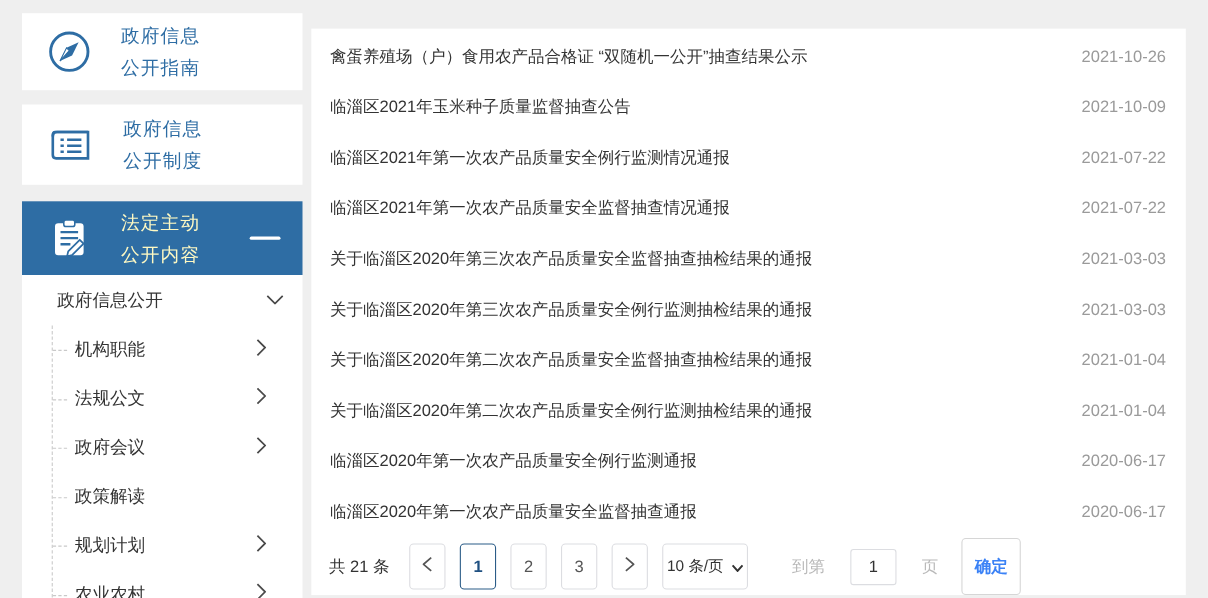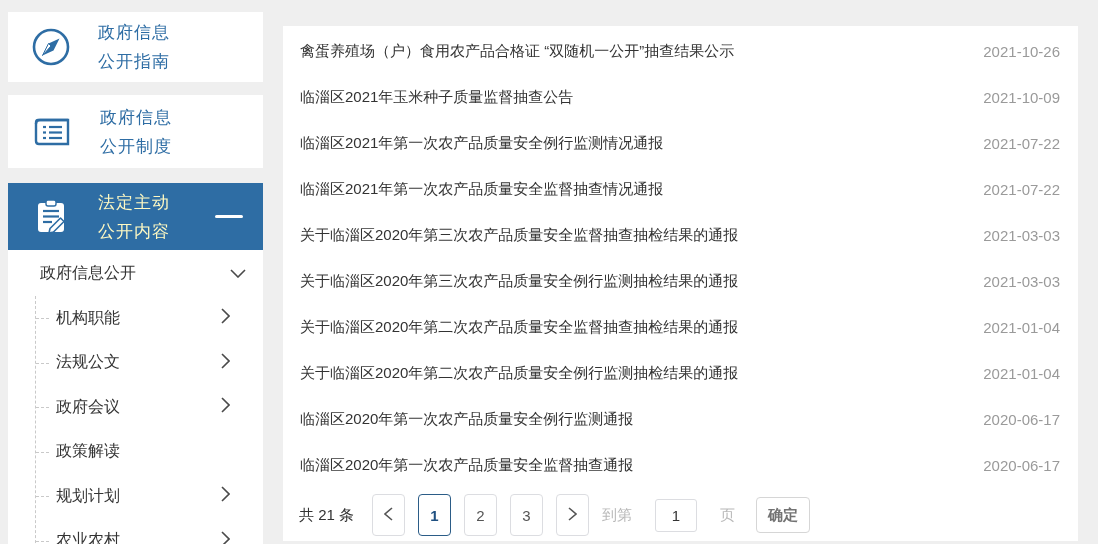--- a/index.html
+++ b/index.html
@@ -1,20 +1,20 @@
 <!DOCTYPE html>
 <html><head>
 <meta charset="utf-8">
 <style>
   html,body{margin:0;padding:0;}
   body{font-family:"Liberation Sans","DejaVu Sans",sans-serif;background:#efefef;}
   .stage{position:relative;width:1098px;height:544px;background:#efefef;overflow:hidden;}
 
   
-  .sidebar{position:absolute;left:8px;top:12px;width:255px;}
+  .sidebar{position:absolute;left:20px;top:12px;width:255px;}
   .side-card{display:flex;align-items:center;background:#ffffff;}
   .side-card .card-icon{margin-left:22px;flex-shrink:0;display:flex;align-items:center;}
   .side-card .card-text{margin-left:26px;font-size:17px;line-height:29px;color:#2e6da4;letter-spacing:1px;}
   .card-guide{height:70px;margin-bottom:13px;}
   .card-system{height:73px;margin-bottom:15px;}
   .card-statutory{height:67px;background:#2e6da4;position:relative;}
   .card-statutory .card-text{color:#fef9c3;}
   .minus-bar{position:absolute;right:20px;top:50%;margin-top:-2px;width:28px;height:3px;background:#ffffff;border-radius:2px;}
 
   .menu{background:#ffffff;height:294px;overflow:hidden;}
@@ -39,22 +39,22 @@
   .pg-btn{min-width:33px;height:42px;box-sizing:border-box;border:1px solid #dcdde1;border-radius:4px;
     background:#fff;display:flex;align-items:center;justify-content:center;margin-right:13px;
     color:#555;font-size:15px;cursor:pointer;}
   .pg-btn.is-active{border-color:#2b5c87;color:#1f5081;font-weight:bold;}
   .pg-select{width:78px;height:42px;box-sizing:border-box;border:1px solid #dcdde1;border-radius:4px;background:#fff;
     display:flex;align-items:center;justify-content:center;gap:7px;font-size:14px;color:#333;
     margin-right:40px;cursor:pointer;}
   .jump{display:flex;align-items:center;color:#b9b9b9;font-size:15px;gap:11px;}
   .jump-input{width:42px;height:33px;box-sizing:border-box;border:1px solid #dcdde1;border-radius:3px;
     text-align:center;font-size:15px;color:#333;margin:0 12px;background:#fff;outline:none;}
-  .confirm-btn{height:36px;padding:0 11px;border:1px solid #d6d6d6;border-radius:4px;background:#fff;
-    font-weight:bold;font-size:15px;color:#737373;margin-left:10px;cursor:pointer;font-family:inherit;}
+  .confirm-btn{height:52px;padding:0 11px;border:1px solid #d6d6d6;border-radius:4px;background:#fff;
+    font-weight:bold;font-size:15px;color:#3b82f6;margin-left:10px;cursor:pointer;font-family:inherit;}
 </style>
 </head>
 <body>
 
 <div class="stage">
 
   <div class="sidebar">
 
     <div class="side-card card-guide">
       <span class="card-icon">
@@ -240,20 +240,28 @@
         </span>
 
       <span class="pg-btn">
         <span>
           <svg width="9" height="14" viewBox="0 0 9 14">
               <polyline points="1,1 8,7 1,13" fill="none" stroke="#555" stroke-width="1.6"></polyline>
             </svg>
         </span>
       </span>
 
+      <span class="pg-select">
+        <span>10 条/页</span>
+        <span>
+          <svg width="11" height="7" viewBox="0 0 11 7">
+              <polyline points="1,1 5.5,6 10,1" fill="none" stroke="#333" stroke-width="1.8"></polyline>
+            </svg>
+        </span>
+      </span>
 
       <span class="jump">
         <span>到第</span>
         <input class="jump-input" value="1" style="">
         <span>页</span>
         <button class="confirm-btn">确定</button>
       </span>
     </div>
   </div>
 

